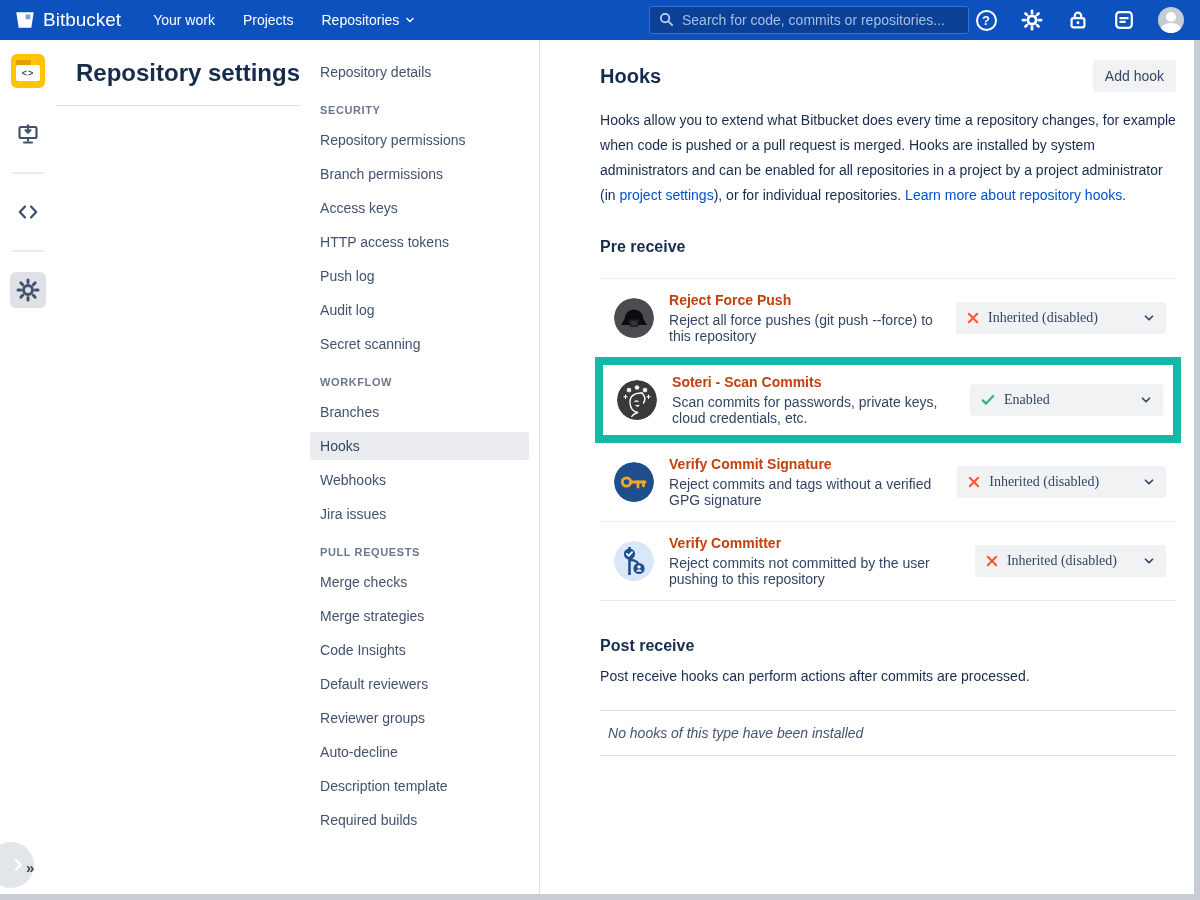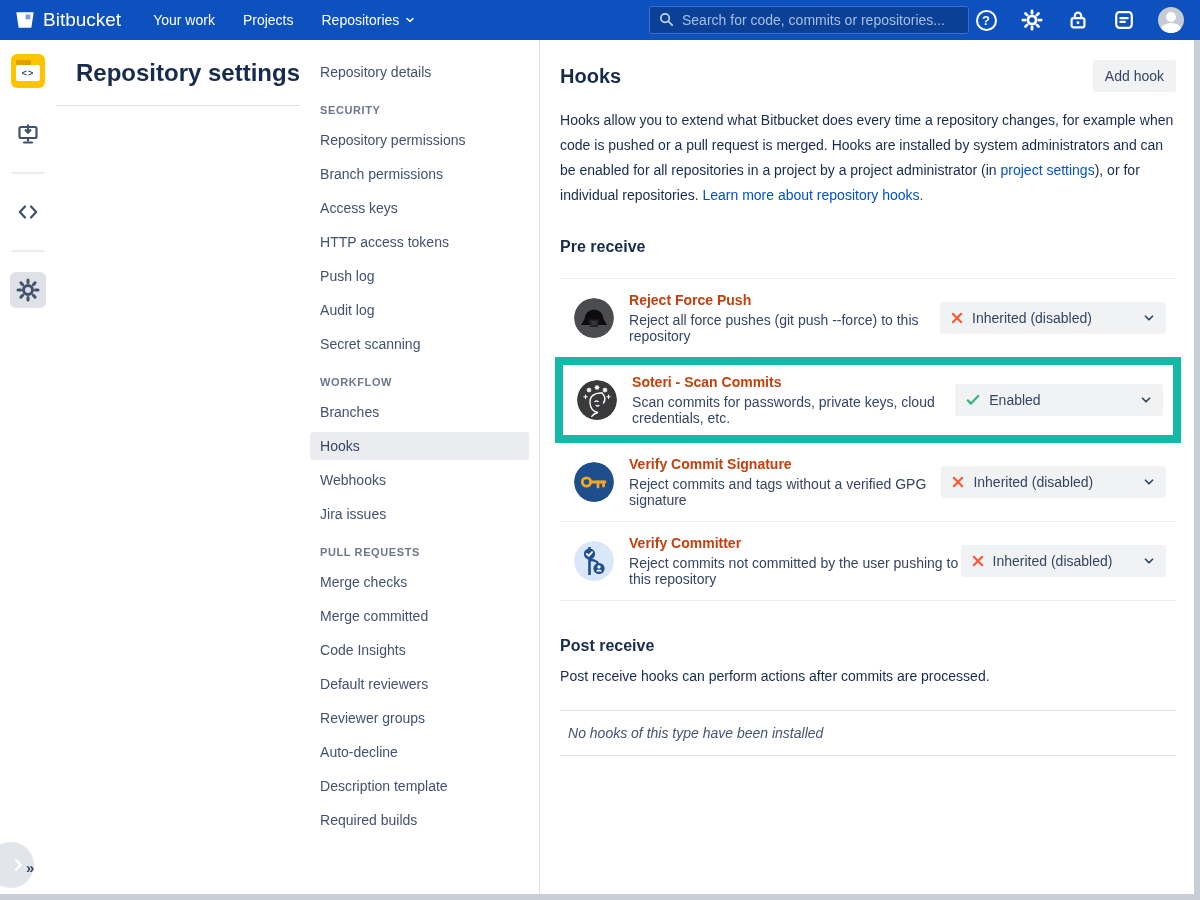--- a/index.html
+++ b/index.html
@@ -41,21 +41,21 @@
   .rail-btn + .rail-divider { margin-top:20px; }
   .rail-divider + .rail-btn { margin-top:20px; }
   .expand-btn { position:absolute; bottom:6px; left:-12px; width:46px; height:46px; border-radius:50%; background:#E2E5EA;
             display:flex; align-items:center; justify-content:center; cursor:pointer; }
   .expand-chevrons { position:absolute; bottom:18px; left:26px; color:#344563; font-size:15px; font-weight:700; cursor:pointer; }
 
   
   .content-col { flex:1; display:flex; flex-direction:row; min-width:0; }
   .page-header { height:66px; border-bottom:1px solid #DFE1E6; display:flex; align-items:center; padding-left:20px; }
   .page-header h1 { font-size:24px; font-weight:700; color:#172B4D; }
-  .lower-row { flex:1; display:flex; min-height:0; }
+  .lower-row { flex:1; display:flex; min-height:0;gap:40px; }
 
   
   .settings-nav { width:240px; flex:0 0 240px; border-right:1px solid #DFE1E6; padding:18px 10px 20px 10px; overflow:hidden; }
   .snav-item { font-size:14px; color:#42526E; padding:6px 10px; border-radius:3px; cursor:pointer; margin-bottom:6px; }
   .snav-item.selected { background:#EBECF0; color:#344563; }
   .snav-header { font-size:11px; font-weight:700; color:#6B778C; letter-spacing:.6px; padding:0 10px; margin:18px 0 10px 0; }
 
   
   .main { flex:1; padding:20px 18px 0 20px; position:relative; overflow:hidden; }
   .main-head { display:flex; align-items:center; justify-content:space-between; }
@@ -70,21 +70,21 @@
   .hook-list { margin-top:22px; border-top:1px solid #EBECF0; border-bottom:1px solid #EBECF0; }
   .hook-row { display:flex; align-items:center; padding:13px 0 13px 14px; }
   .hook-row + .hook-row { border-top:1px solid #EBECF0; }
   .hook-row.highlighted { border:8px solid #14b8a6; margin:0 -5px; padding:9px 0 9px 14px; }
   .hook-row.highlighted + .hook-row { border-top:none; }
   .hook-avatar { width:40px; height:40px; flex:0 0 40px; border-radius:50%; overflow:hidden; }
   .hook-text { margin-left:15px; min-width:0; }
   .hook-name { font-size:14px; font-weight:700; color:#c2410c; }
   .hook-desc { font-size:14px; color:#344563; margin-top:4px; }
   .status-select { margin-left:auto; margin-right:10px; width:255px; height:32px; background:#F1F2F4; border-radius:3px;
-            display:flex; align-items:center; gap:8px; padding:0 10px; cursor:pointer; }
+            display:flex; align-items:center; gap:8px; padding:0 10px; cursor:pointer;font-family:Liberation Serif, serif; }
   .status-select .label { font-size:14px; color:#344563; }
   .status-select .chev { margin-left:auto; display:flex; }
 
   .post-block { margin-top:36px; }
   .empty-state { margin-top:22px; border-top:1px solid #DFE1E6; border-bottom:1px solid #DFE1E6;
             padding:14px 8px; font-size:14px; font-style:italic; color:#44546F; }
 </style>
 </head>
 <body>
 
@@ -240,21 +240,21 @@
           <div class="snav-item">Push log</div>
           <div class="snav-item">Audit log</div>
           <div class="snav-item">Secret scanning</div>
           <div class="snav-header">WORKFLOW</div>
           <div class="snav-item">Branches</div>
           <div class="snav-item selected">Hooks</div>
           <div class="snav-item">Webhooks</div>
           <div class="snav-item">Jira issues</div>
           <div class="snav-header">PULL REQUESTS</div>
           <div class="snav-item">Merge checks</div>
-          <div class="snav-item">Merge committed</div>
+          <div class="snav-item">Merge strategies</div>
           <div class="snav-item">Code Insights</div>
           <div class="snav-item">Default reviewers</div>
           <div class="snav-item">Reviewer groups</div>
           <div class="snav-item">Auto-decline</div>
           <div class="snav-item">Description template</div>
           <div class="snav-item">Required builds</div>
 
         </nav>
 
         <main class="main">

